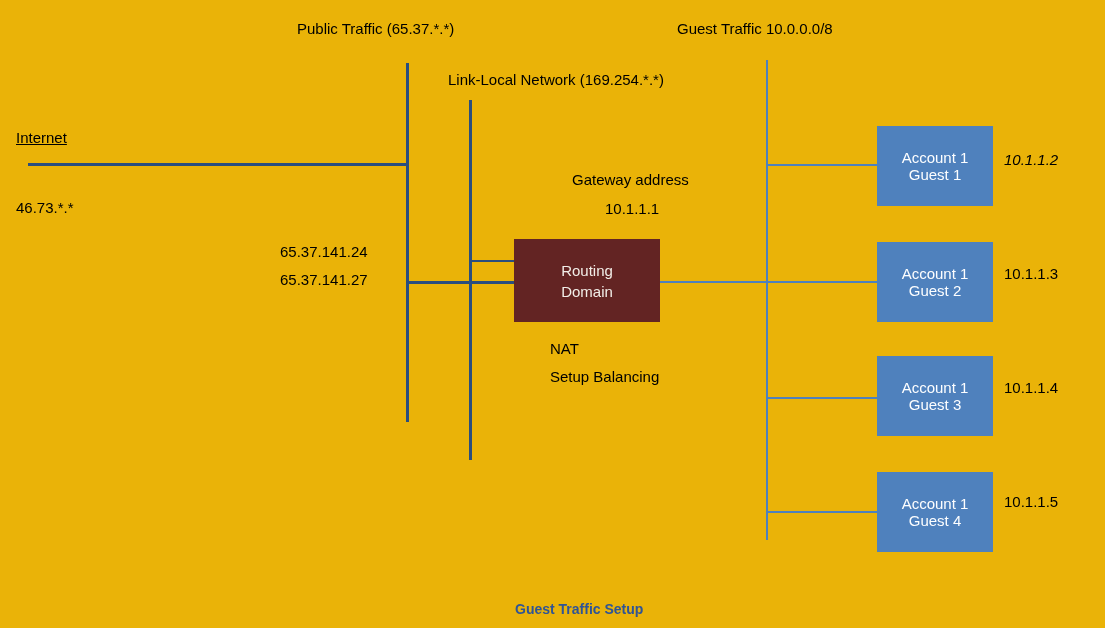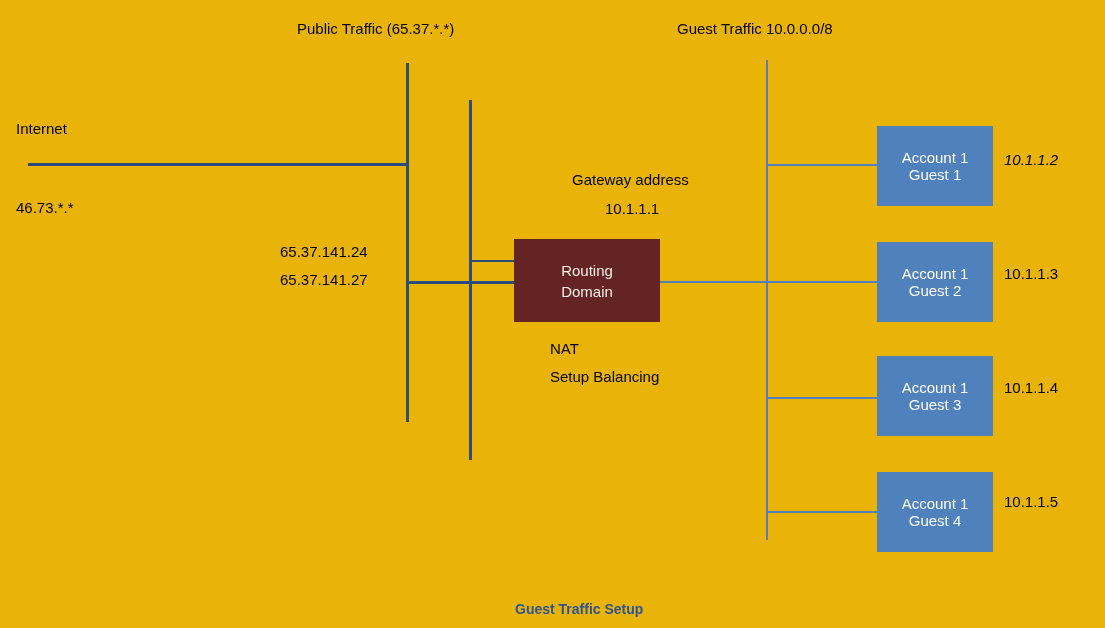--- a/index.html
+++ b/index.html
@@ -28,22 +28,23 @@
     align-items:center; justify-content:center; gap:0; font-size:15px;
   }
 </style>
 </head>
 <body>
 
 <div class="canvas">
 
   <div class="label" style="left:297px; top:19px;">Public Traffic (65.37.*.*)</div>
   <div class="label" style="left:677px; top:19px;">Guest Traffic 10.0.0.0/8</div>
+  <div class="label" style="left:448px; top:70px;">Link-Local Network (169.254.*.*)</div>
 
-  <div class="label" style="left:16px;  top:119px;">Internet</div>
+  <div class="label" style="left:16px;  top:128px;text-decoration:underline;">Internet</div>
   <div class="label" style="left:16px;  top:198px;">46.73.*.*</div>
   <div class="label" style="left:280px; top:242px;">65.37.141.24</div>
   <div class="label" style="left:280px; top:270px;">65.37.141.27</div>
 
   <div class="label" style="left:572px; top:170px;">Gateway address</div>
   <div class="label" style="left:605px; top:199px;">10.1.1.1</div>
 
   <div class="label" style="left:550px; top:339px;">NAT</div>
   <div class="label" style="left:550px; top:367px;">Setup Balancing</div>
 

